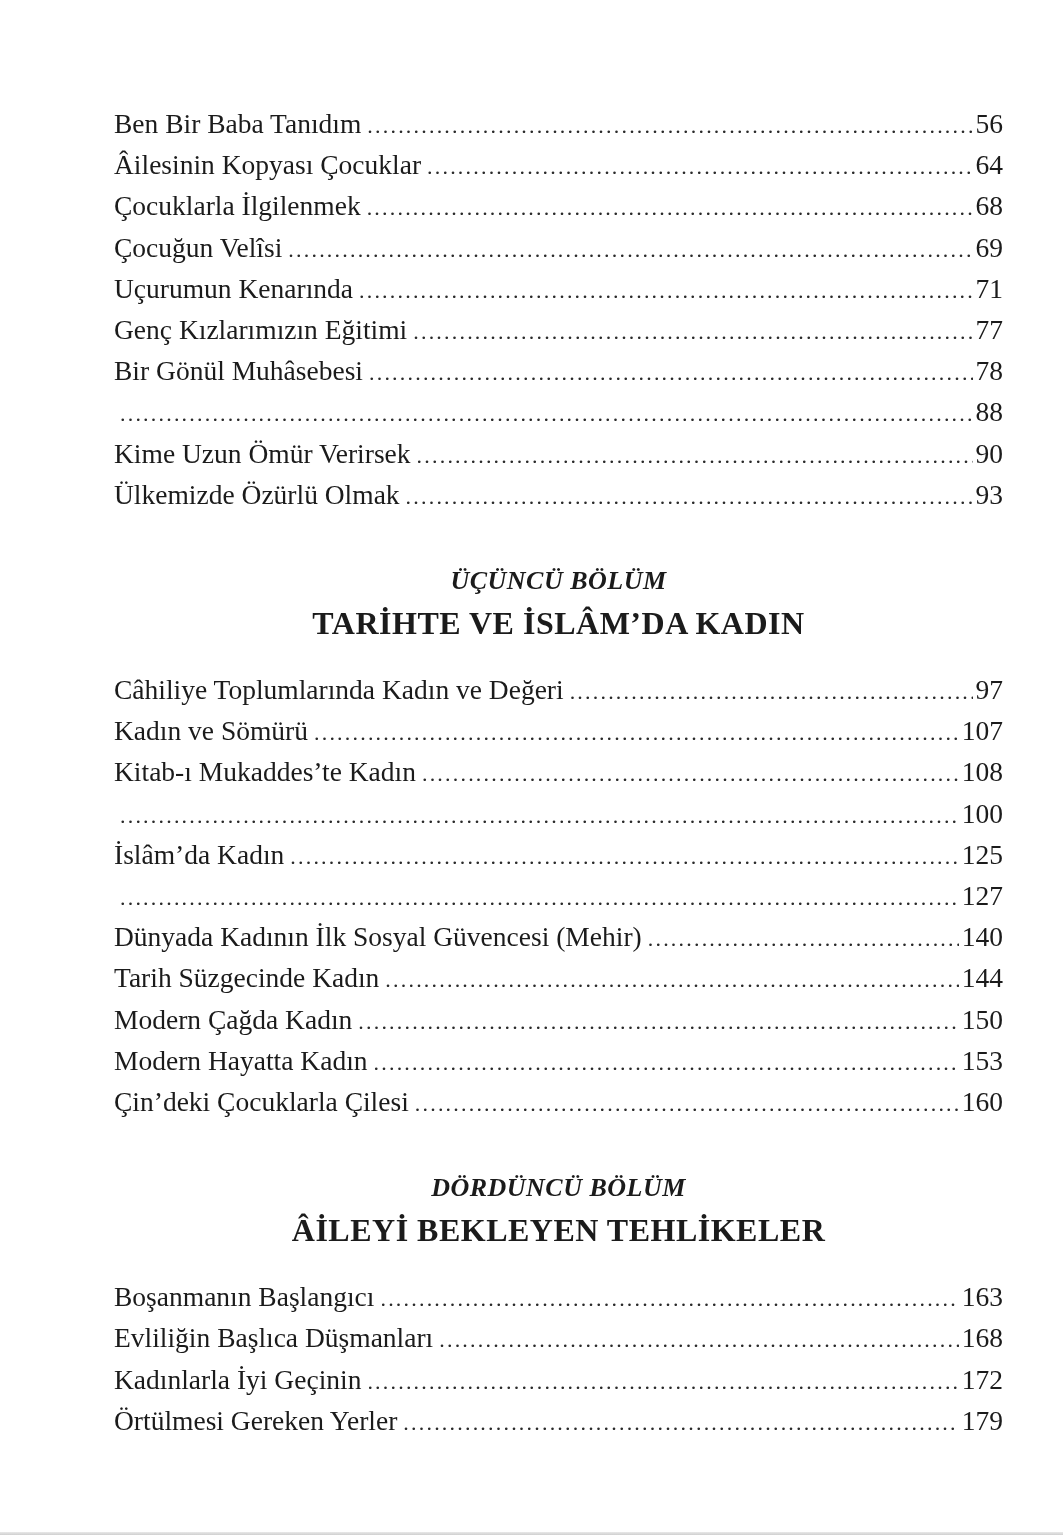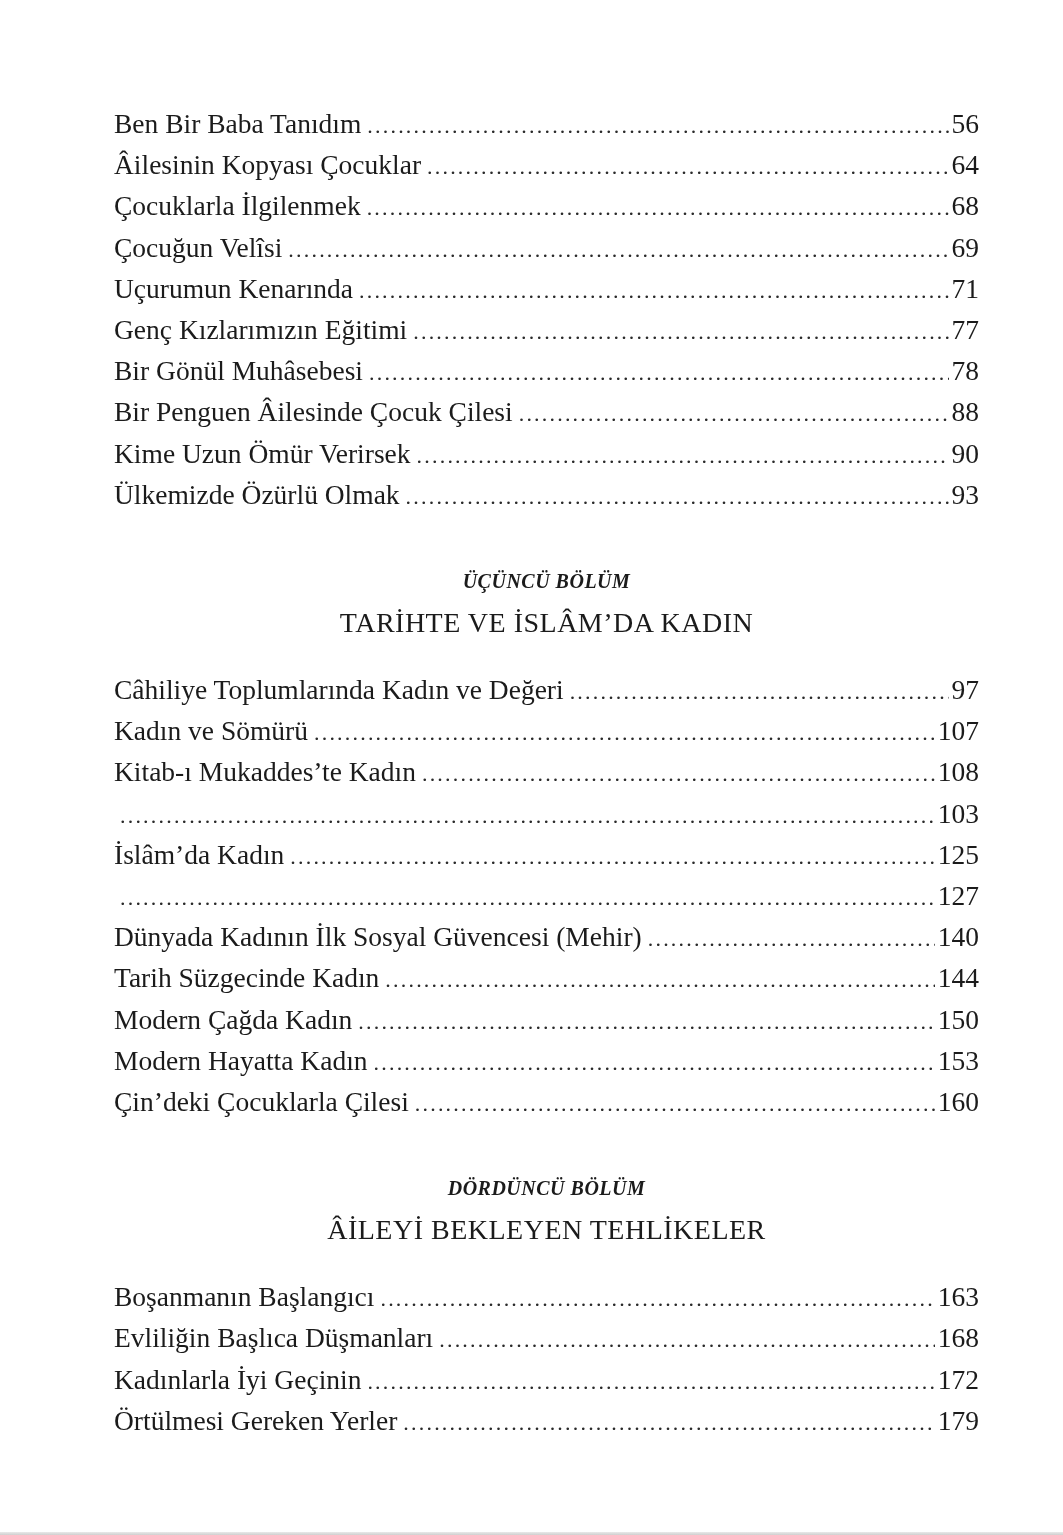--- a/index.html
+++ b/index.html
@@ -12,40 +12,40 @@
     height: 1535px;
     font-family: "Liberation Serif", serif;
     color: #1b1b1b;
     overflow: hidden;
     position: relative;
   }
   .page {
     box-sizing: border-box;
     width: 100%;
     height: 100%;
-    padding: 104px 84px 40px 114px;
+    padding: 104px 60px 40px 114px;
   }
   .toc-section {
     margin: 0;
   }
   .section-heading {
     text-align: center;
     margin-top: 44px;
     margin-bottom: 26px;
   }
   .heading-line1 {
-    font-size: 20px;
+    font-size: 26px;
     font-weight: bold;
     font-style: italic;
     letter-spacing: 0.5px;
     line-height: 42px;
   }
   .heading-line2 {
-    font-size: 28px;
-    font-weight: normal;
+    font-size: 32px;
+    font-weight: bold;
     letter-spacing: 0.5px;
     line-height: 42px;
   }
   .toc-row {
     display: flex;
     align-items: baseline;
     font-size: 27.5px;
     line-height: 39.2px;
     white-space: nowrap;
   }
@@ -113,21 +113,20 @@
           <span class="entry-title">Genç Kızlarımızın Eğitimi</span>
           <span class="leader"></span>
           <span class="entry-page">77</span>
         </div>
         <div class="toc-row">
           <span class="entry-title">Bir Gönül Muhâsebesi</span>
           <span class="leader"></span>
           <span class="entry-page">78</span>
         </div>
         <div class="toc-row">
-          <span class="entry-title">Bir Penguen Âilesinde Çocuk Çilesi</span>
           <span class="leader"></span>
           <span class="entry-page">88</span>
         </div>
         <div class="toc-row">
           <span class="entry-title">Kime Uzun Ömür Verirsek</span>
           <span class="leader"></span>
           <span class="entry-page">90</span>
         </div>
         <div class="toc-row">
           <span class="entry-title">Ülkemizde Özürlü Olmak</span>
@@ -150,21 +149,21 @@
           <span class="leader"></span>
           <span class="entry-page">107</span>
         </div>
         <div class="toc-row">
           <span class="entry-title">Kitab-ı Mukaddes’te Kadın</span>
           <span class="leader"></span>
           <span class="entry-page">108</span>
         </div>
         <div class="toc-row">
           <span class="leader"></span>
-          <span class="entry-page">103</span>
+          <span class="entry-page">100</span>
         </div>
         <div class="toc-row">
           <span class="entry-title">İslâm’da Kadın</span>
           <span class="leader"></span>
           <span class="entry-page">125</span>
         </div>
         <div class="toc-row">
           <span class="leader"></span>
           <span class="entry-page">127</span>
         </div>

